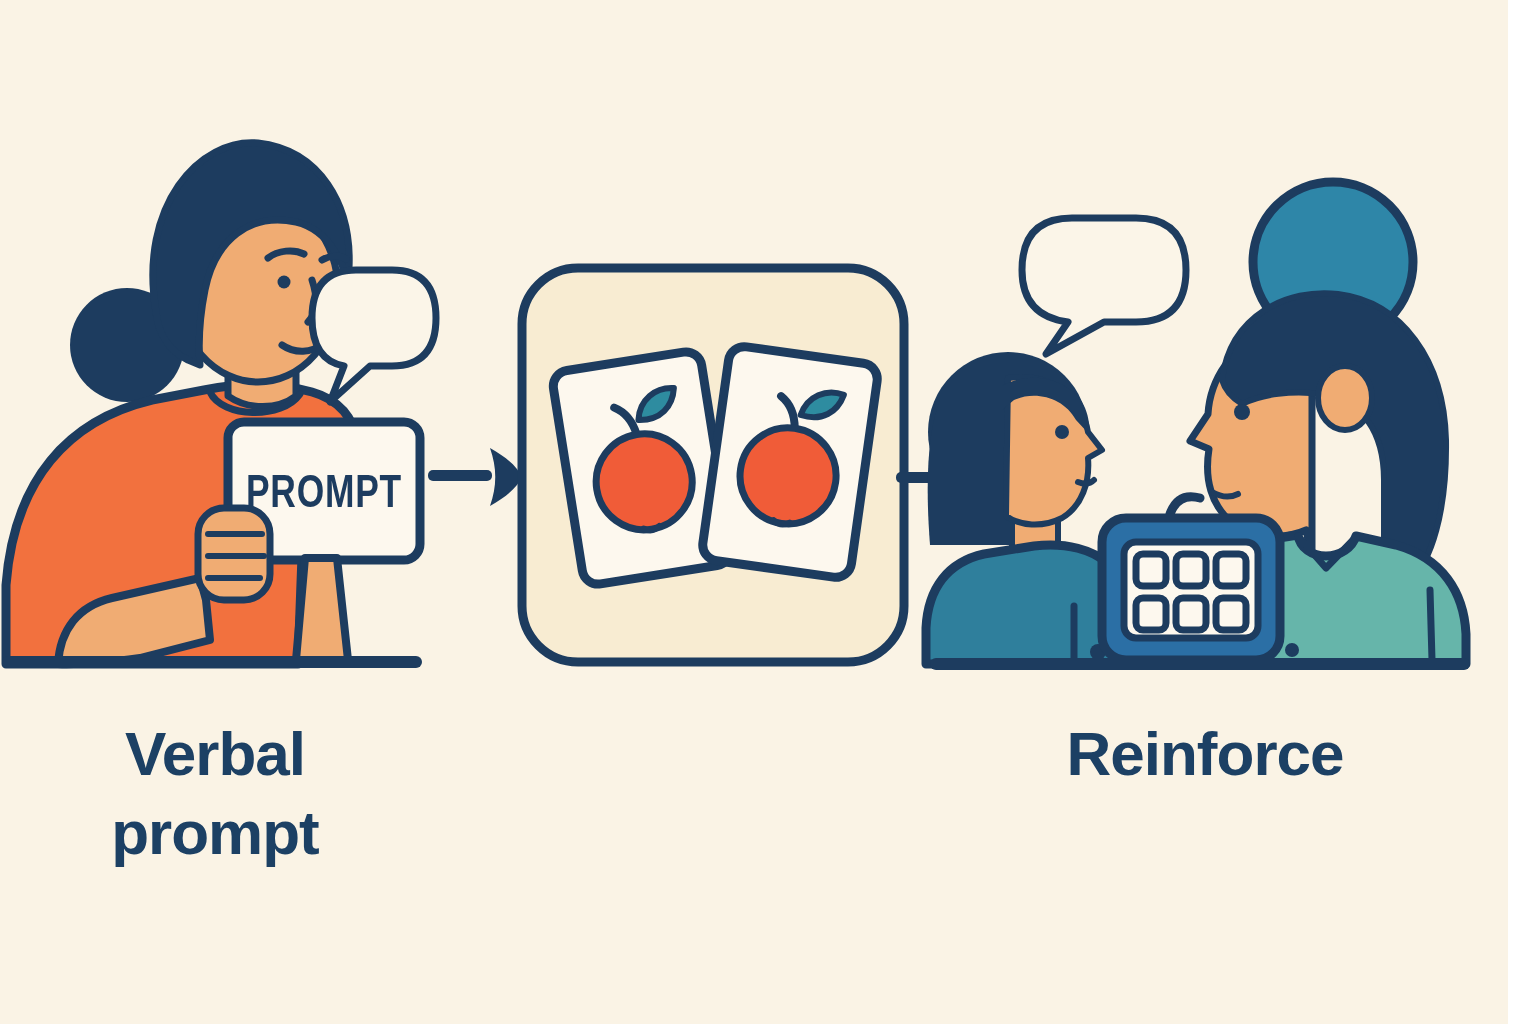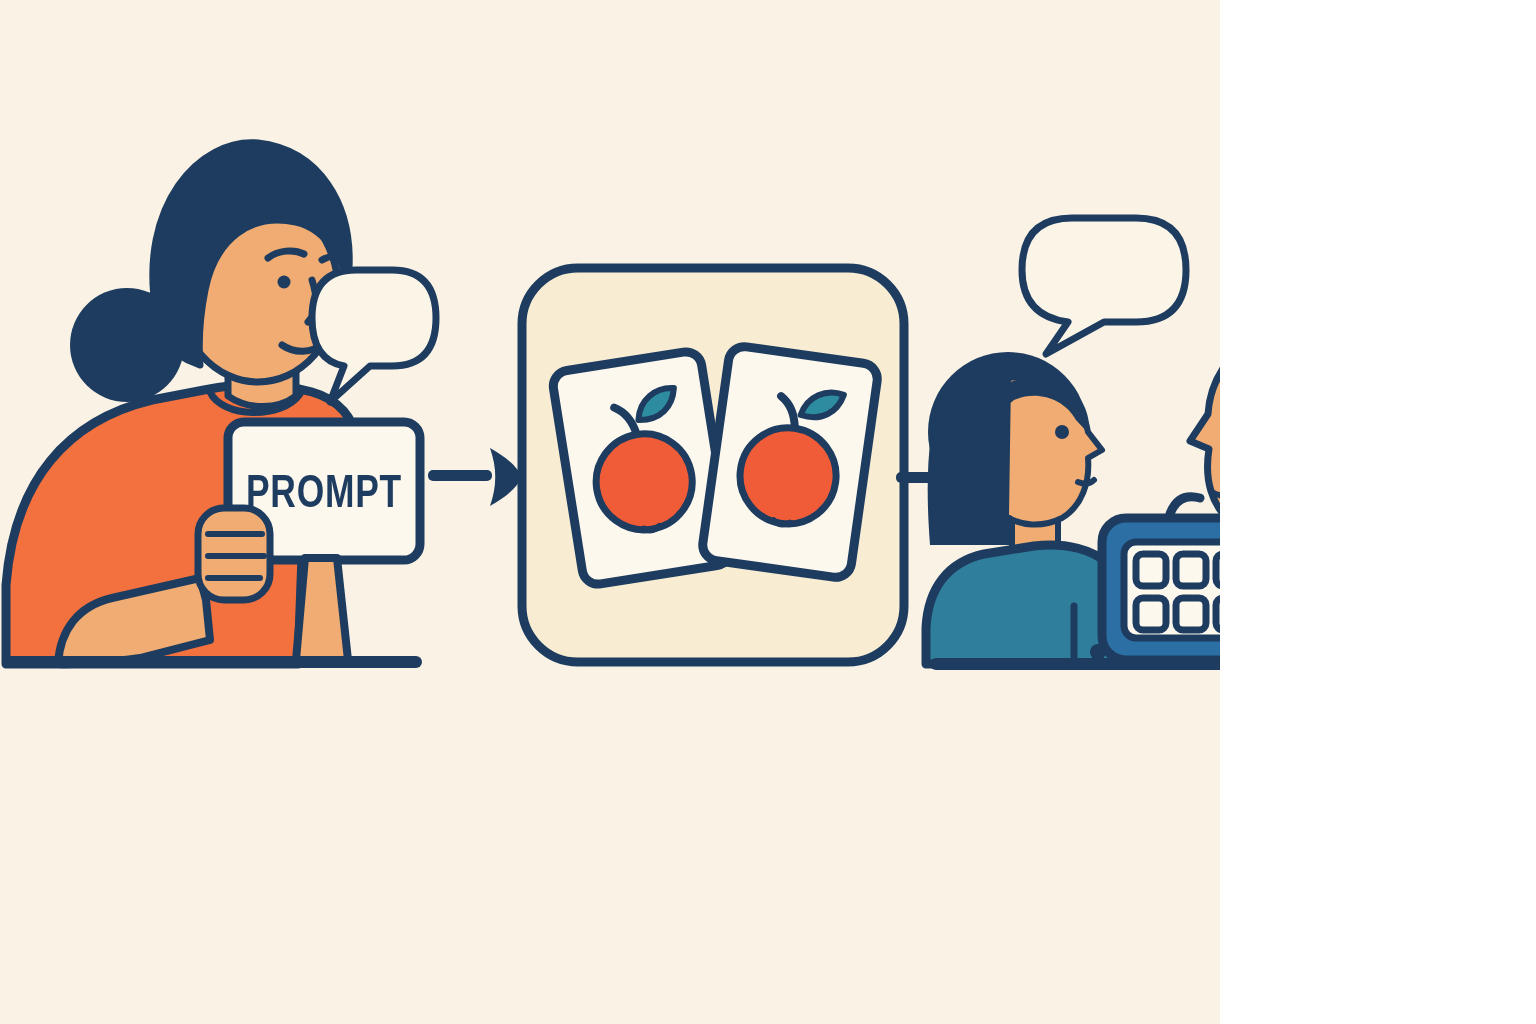--- a/index.html
+++ b/index.html
@@ -15,21 +15,21 @@
     --childteal:#2F7F9C;
     --adultteal:#66B5AA;
     --bun:#2E86A8;
     --token:#2B6FA5;
     --bubble:#FBF5E8;
   }
   html,body{margin:0;padding:0;}
   body{background:#ffffff;font-family:"Liberation Sans", sans-serif;}
   .canvas{
     position:relative;
-    width:1220px;height:1024px;
+    width:1508px;height:1024px;
     background:var(--bg);
     overflow:hidden;
   }
   .canvas svg{position:absolute;left:0;top:0;}
   .stage-label{
     position:absolute;
     font-family:"Liberation Sans", sans-serif;
     font-weight:700;
     font-size:62px;
     line-height:1.28;
@@ -172,14 +172,16 @@
       <rect x="1136" y="598" width="30" height="32" rx="7"></rect>
       <rect x="1176" y="598" width="30" height="32" rx="7"></rect>
       <rect x="1216" y="598" width="30" height="32" rx="7"></rect>
     </g>
   </g>
 
   <rect x="930" y="658" width="540" height="12" rx="6" fill="var(--navy)"></rect>
 
 </svg>
 
+<div class="stage-label lbl-1">Verbal prompt</div>
+<div class="stage-label lbl-3">Reinforce</div>
 
 </div>
 
 </body></html>

